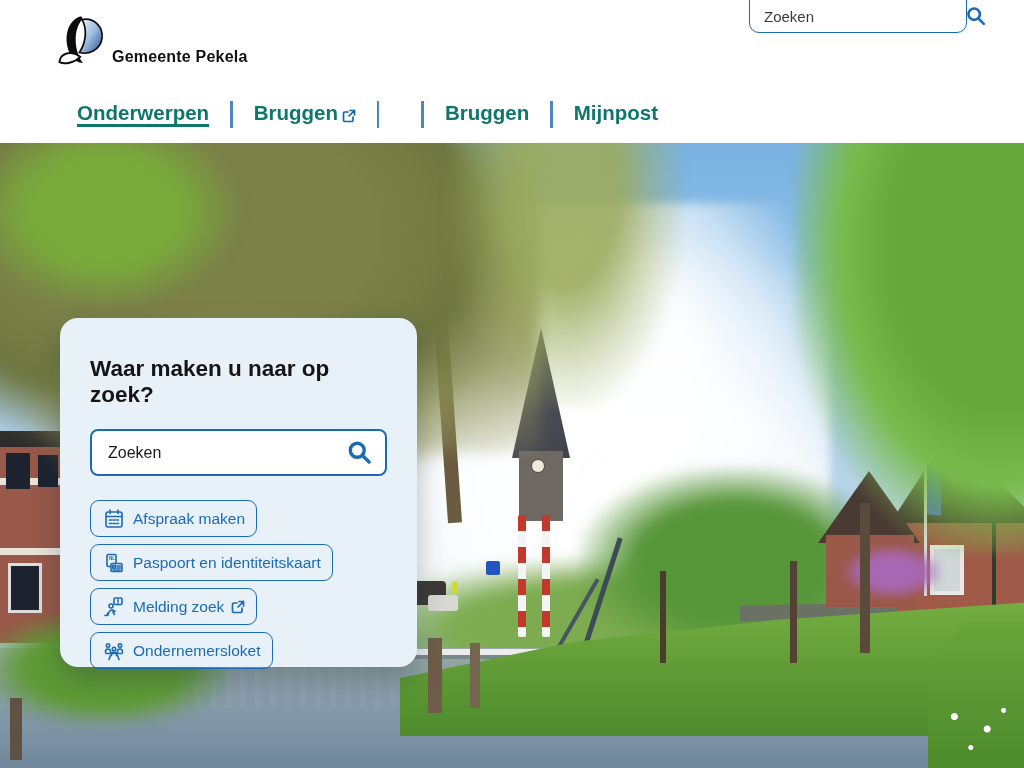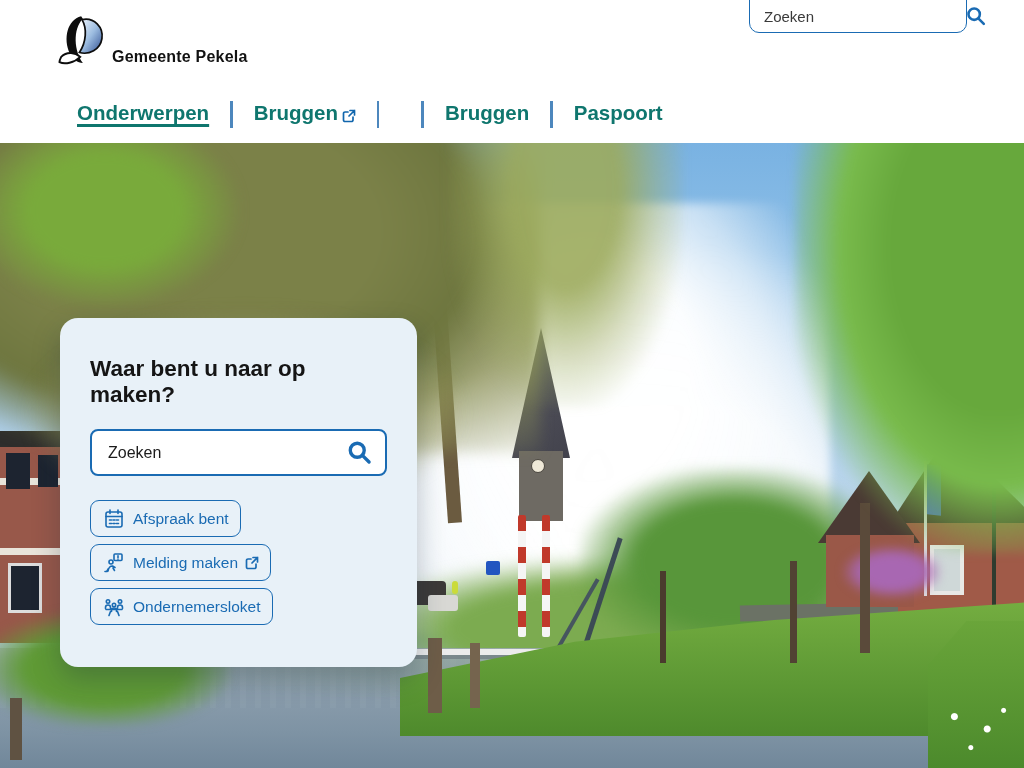--- a/index.html
+++ b/index.html
@@ -227,27 +227,27 @@
           <path d="M8 1.5h4.5V6M12.5 1.5 7 7"></path>
         </svg>
       </a>
       <div class="sep"></div>
       <div class="sep"></div>
       <a href="#">
         <span>Bruggen</span>
       </a>
       <div class="sep"></div>
       <a href="#">
-        <span>Paspoort</span>
+        <span>Mijnpost</span>
       </a>
     </nav>
   </div>
 
   <div class="card">
-    <h1>Waar bent u naar op maken?</h1>
+    <h1>Waar maken u naar op zoek?</h1>
 
     <div class="card-search">
       <input type="text" placeholder="Zoeken" style="">
       <button class="icon-btn">
         <svg width="27" height="27" viewBox="0 0 24 24" fill="none" stroke="#1a6bb3" stroke-width="3" stroke-linecap="round">
           <circle cx="10" cy="10" r="6.2"></circle>
             <line x1="14.8" y1="14.8" x2="20.5" y2="20.5"></line>
         </svg>
       </button>
     </div>
@@ -256,33 +256,43 @@
 
 
       <button class="btn-quick">
         <svg width="24" height="24" viewBox="0 0 24 24" fill="none" stroke="#1a6bb3" stroke-width="1.6" stroke-linecap="round">
           <rect x="4" y="5" width="16" height="15" rx="2"></rect>
             <line x1="4" y1="9.5" x2="20" y2="9.5"></line>
           <line x1="8" y1="3" x2="8" y2="6.5"></line>
             <line x1="16" y1="3" x2="16" y2="6.5"></line>
           <path d="M7.5 13h2M11 13h2M14.5 13h2M7.5 16.5h2M11 16.5h2M14.5 16.5h2"></path>
         </svg>
-        <span>Afspraak bent</span>
-      </button>
-
+        <span>Afspraak maken</span>
+      </button>
+
+      <button class="btn-quick">
+        <svg width="24" height="24" viewBox="0 0 24 24" fill="none" stroke="#1a6bb3" stroke-width="1.6" stroke-linecap="round">
+          <rect x="5" y="3.5" width="9" height="12" rx="1.2"></rect>
+          <text x="7" y="8.6" font-size="4.6" font-weight="bold" fill="#1a6bb3" stroke="none" font-family="Liberation Sans,sans-serif">NL</text>
+          <rect x="9" y="12.5" width="11" height="8" rx="1" fill="#e8f1f8"></rect>
+          <rect x="10.8" y="14.5" width="2.6" height="2.6"></rect>
+            <path d="M15 15h3.5M15 17h3.5M11 19h7"></path>
+        </svg>
+        <span>Paspoort en identiteitskaart</span>
+      </button>
 
       <button class="btn-quick">
         <svg width="24" height="24" viewBox="0 0 24 24" fill="none" stroke="#1a6bb3" stroke-width="1.6" stroke-linecap="round" stroke-linejoin="round">
           <rect x="12" y="3" width="8" height="6.5" rx="1"></rect>
             <path d="M16 4.8v2M16 8.2v.01"></path>
           <circle cx="9" cy="11" r="2"></circle>
             <path d="M6 20c.5-3 2-5 4.5-5l2.5 1.5M5 20l1.5-2.5M12.5 19.5 11 17"></path>
           <path d="M3 20.5h2.2"></path>
         </svg>
-        <span>Melding maken</span>
+        <span>Melding zoek</span>
         <svg width="14" height="14" viewBox="0 0 14 14" fill="none" stroke="#1a6bb3" stroke-width="1.7" stroke-linecap="round">
           <path d="M6 3H3A1.5 1.5 0 0 0 1.5 4.5V11A1.5 1.5 0 0 0 3 12.5h6.5A1.5 1.5 0 0 0 11 11V8"></path>
           <path d="M8 1.5h4.5V6M12.5 1.5 7 7"></path>
         </svg>
       </button>
 
 
       <button class="btn-quick">
         <svg width="24" height="24" viewBox="0 0 24 24" fill="none" stroke="#1a6bb3" stroke-width="1.6" stroke-linecap="round">
           <circle cx="6" cy="6.5" r="1.7"></circle>

